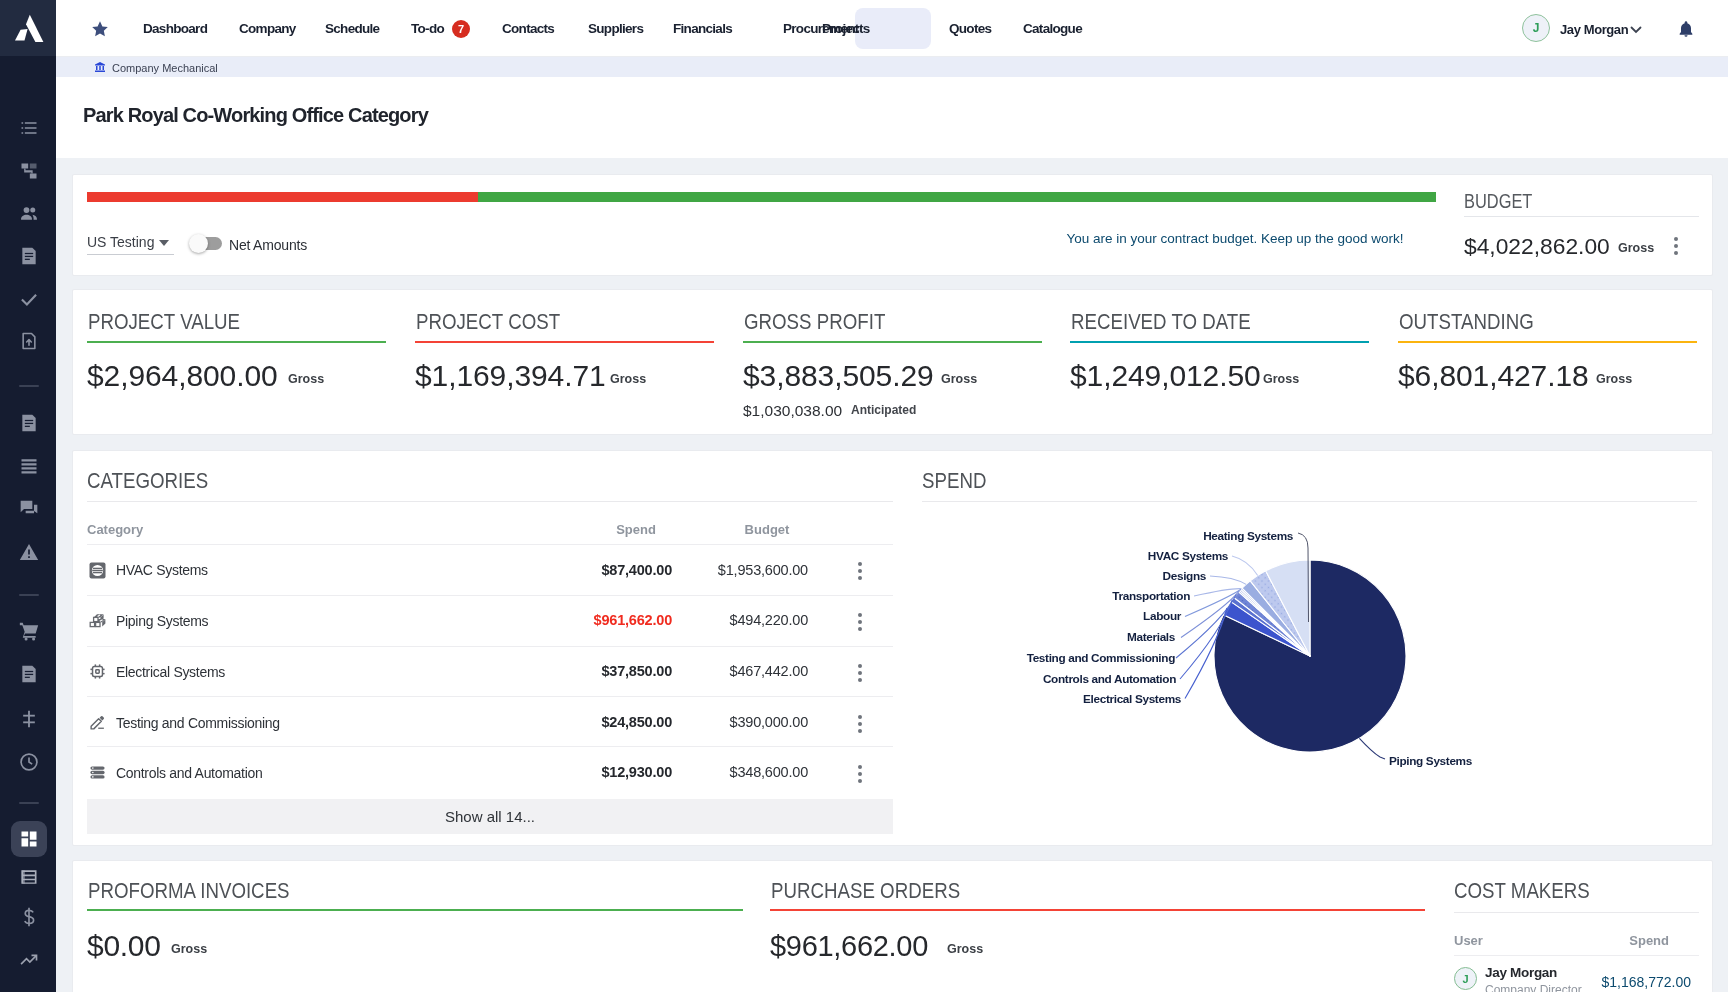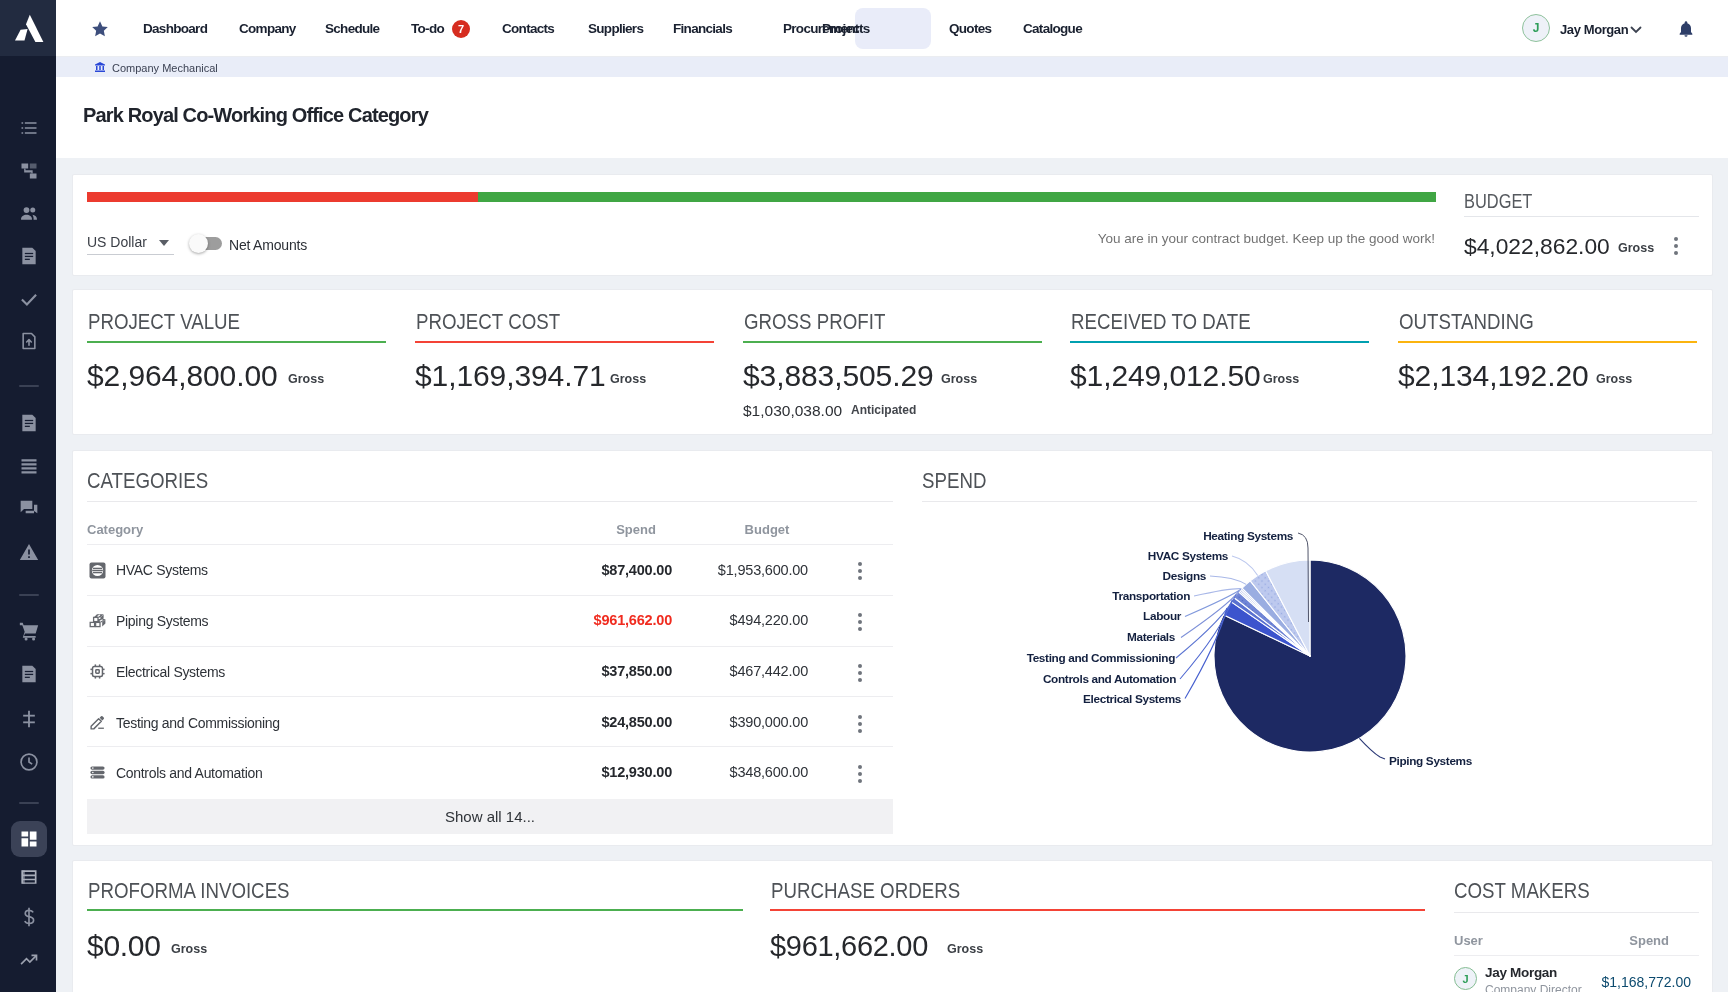--- a/index.html
+++ b/index.html
@@ -150,29 +150,29 @@
     <path d="M2.5 17 L9 10.5 L13 14.5 L21 6.5"></path>
     <path d="M15 6.5h6v6" fill="none"></path>
   </svg>
 
 <div class="abs" style="left:56px;top:77px;width:1672px;height:81px;background:#fff;"></div>
 <div class="abs" style="left:83px;top:104px;font-size:20px;font-weight:bold;color:#20242c;letter-spacing:-0.85px;">Park Royal Co-Working Office Category</div>
 
 <div class="card" style="left:72px;top:174px;width:1641px;height:102px;"></div>
 <div class="abs" style="left:87px;top:192px;width:1349px;height:10px;background:#40a644;"></div>
 <div class="abs" style="left:87px;top:192px;width:391px;height:10px;background:#ec3b2f;"></div>
-<div class="abs" style="left:87px;top:234px;font-size:14px;color:#3a3e46;">US Dollar</div>
+<div class="abs" style="left:87px;top:234px;font-size:14px;color:#3a3e46;">US Testing</div>
 <svg class="abs" style="left:159px;top:240px;" width="10" height="6" viewBox="0 0 10 6">
     <path d="M0 0 L10 0 L5 6 Z" fill="#5a5e66"></path>
   </svg>
 <div class="abs" style="left:87px;top:254px;width:87px;height:1px;background:#c9ccd2;"></div>
 <div class="abs" style="left:190px;top:237px;width:32px;height:13px;border-radius:7px;background:#9d9d9d;"></div>
 <div class="abs" style="left:189px;top:234px;width:19px;height:19px;border-radius:50%;background:#fafafa;box-shadow:0 1px 3px rgba(0,0,0,0.35);"></div>
 <div class="abs" style="left:229px;top:237px;font-size:14px;letter-spacing:-0.2px;color:#2c3037;">Net Amounts</div>
-<div class="abs" style="left:1035px;top:231px;width:400px;font-size:13.5px;color:#737373;text-align:right;">You are in your contract budget. Keep up the good work!</div>
+<div class="abs" style="left:1035px;top:231px;width:400px;font-size:13.5px;color:#0c4a6e;text-align:center;">You are in your contract budget. Keep up the good work!</div>
 <div class="abs" style="left:1464px;top:190px;font-size:20px;color:#55595e;transform:scaleX(0.82);transform-origin:0 0;">BUDGET</div>
 <div class="abs" style="left:1464px;top:216px;width:235px;height:1px;background:#e4e6ea;"></div>
 <div class="abs" style="left:1464px;top:233px;font-size:22.8px;color:#26282c;">$4,022,862.00</div>
 <div class="abs gross" style="left:1618px;top:241px;">Gross</div>
 <div class="kebab abs" style="left:1674px;top:237px;">
     <i></i>
     <i></i>
     <i></i>
   </div>
 
@@ -194,21 +194,21 @@
 <div class="abs" style="left:743px;top:402px;font-size:15.5px;color:#2c2f34;">$1,030,038.00</div>
 <div class="abs" style="left:851px;top:403px;font-size:12px;font-weight:bold;color:#43464c;">Anticipated</div>
 
 <div class="abs sec-title" style="left:1071px;top:309px;">RECEIVED TO DATE</div>
 <div class="abs" style="left:1070px;top:341px;width:299px;height:2px;background:#00a0b0;"></div>
 <div class="abs kpiv" style="left:1070px;">$1,249,012.50</div>
 <div class="abs gross" style="left:1263px;top:372px;">Gross</div>
 
 <div class="abs sec-title" style="left:1399px;top:309px;">OUTSTANDING</div>
 <div class="abs" style="left:1398px;top:341px;width:299px;height:2px;background:#fbb40f;"></div>
-<div class="abs kpiv" style="left:1398px;">$2,134,192.20</div>
+<div class="abs kpiv" style="left:1398px;">$6,801,427.18</div>
 <div class="abs gross" style="left:1596px;top:372px;">Gross</div>
 <style>.kpiv{top:359px;font-size:30px;color:#26282c;letter-spacing:-0.1px;}</style>
 
 <div class="card" style="left:72px;top:450px;width:1641px;height:396px;"></div>
 <div class="abs sec-title" style="left:87px;top:468px;">CATEGORIES</div>
 <div class="abs" style="left:87px;top:501px;width:806px;height:1px;background:#e9e9ec;"></div>
 <div class="abs sec-title" style="left:922px;top:468px;">SPEND</div>
 <div class="abs" style="left:922px;top:501px;width:775px;height:1px;background:#e9e9ec;"></div>
 <div class="abs thead" style="left:87px;top:522px;">Category</div>
 <div class="abs thead" style="left:586px;top:522px;width:100px;text-align:center;">Spend</div>

